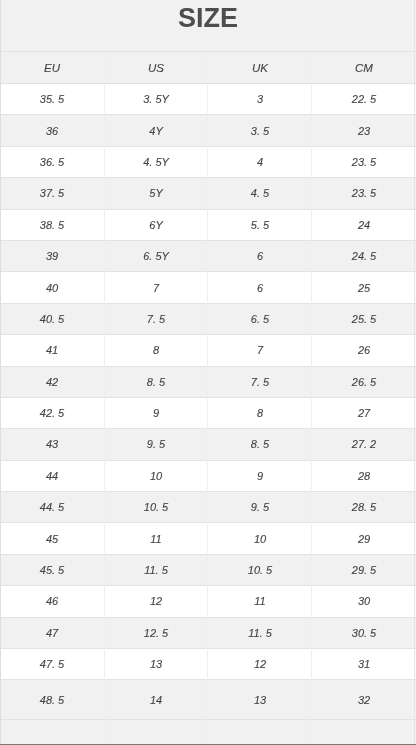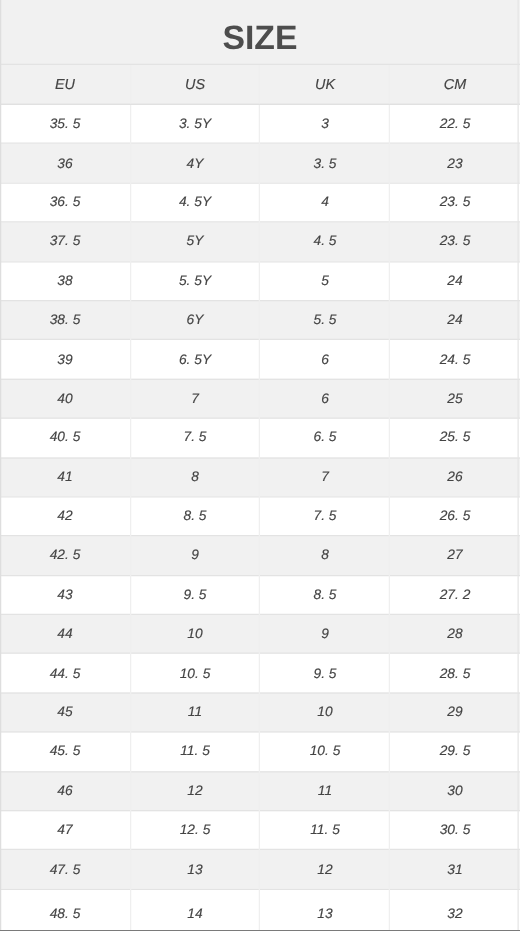--- a/index.html
+++ b/index.html
@@ -17,21 +17,20 @@
     height: 745px;
     position: relative;
     background: #f1f1f1;
     box-sizing: border-box;
     overflow: hidden;
     will-change: transform;
   }
   .title-bar {
     height: 51px;
     display: flex;
-    align-items: center;
     justify-content: center;
     background: #f1f1f1;
     box-sizing: border-box;
   }
   .title {
     font-size: 27px;
     font-weight: bold;
     color: #4d4d4d;
     letter-spacing: 0px;
     line-height: 1;
@@ -130,26 +129,20 @@
           <td>4</td>
           <td>23. 5</td>
         </tr>
         <tr>
           <td>37. 5</td>
           <td>5Y</td>
           <td>4. 5</td>
           <td>23. 5</td>
         </tr>
         <tr>
-          <td>38</td>
-          <td>5. 5Y</td>
-          <td>5</td>
-          <td>24</td>
-        </tr>
-        <tr>
           <td>38. 5</td>
           <td>6Y</td>
           <td>5. 5</td>
           <td>24</td>
         </tr>
         <tr>
           <td>39</td>
           <td>6. 5Y</td>
           <td>6</td>
           <td>24. 5</td>

